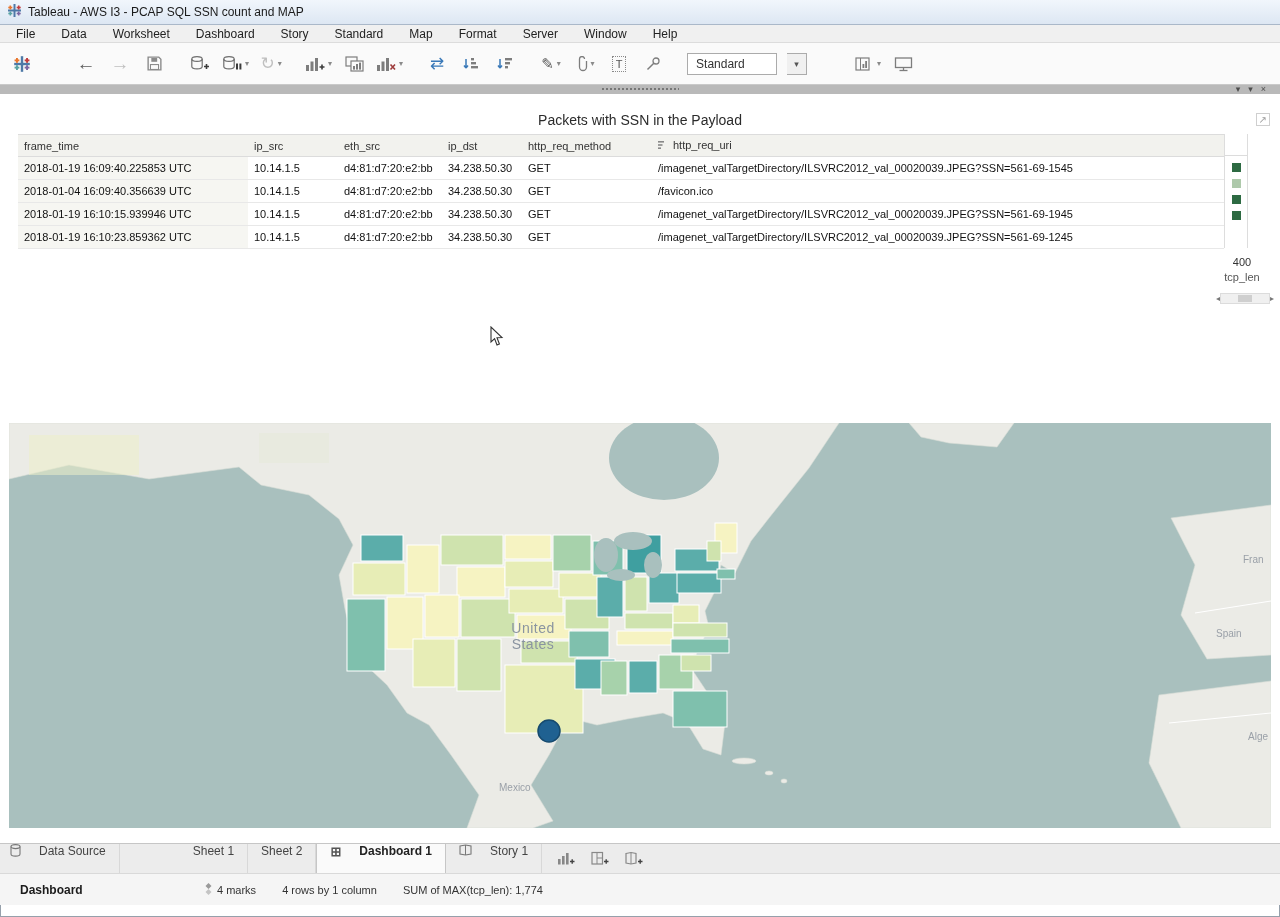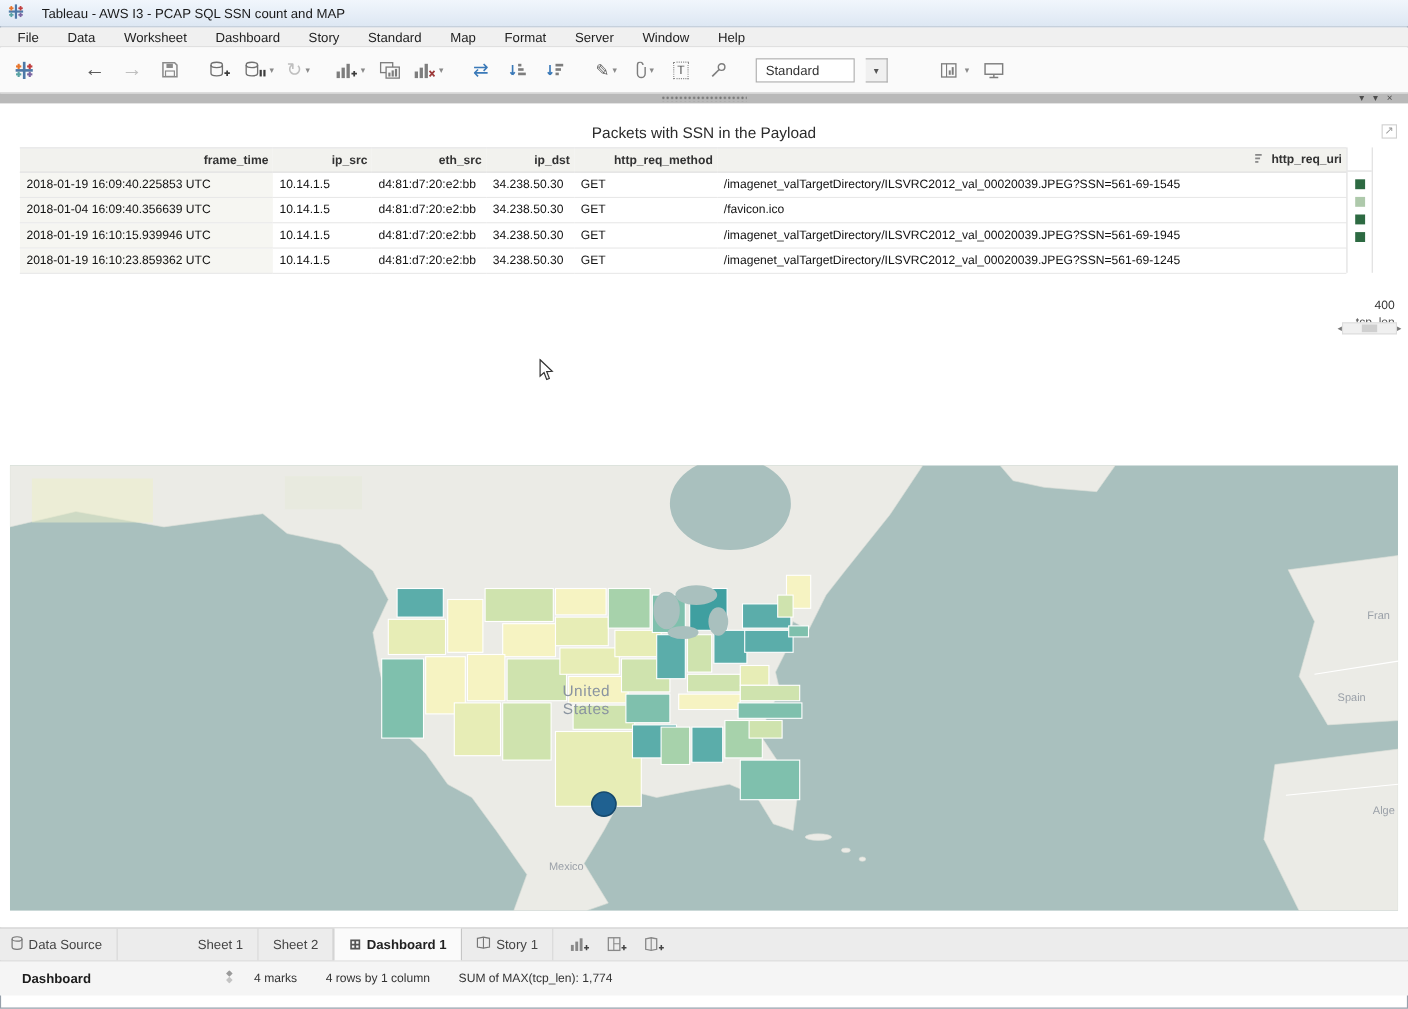--- a/index.html
+++ b/index.html
@@ -4,21 +4,21 @@
 <style>
   * { box-sizing: border-box; margin: 0; padding: 0; }
   html,body { width:1280px; height:917px; }
   body {
     font-family: "Liberation Sans", sans-serif;
     background:#fff; color:#222; overflow:hidden; position:relative;
     box-shadow: inset 0 0 0 1px #96a0ab;
   }
   
   .titlebar {
-    height:25px; display:flex; align-items:center; gap:16px; padding-left:7px;
+    height:25px; display:flex; align-items:center; gap:6px; padding-left:7px;
     background:linear-gradient(#f1f6fc,#dde7f3); border-bottom:1px solid #aab8c9;
     font-size:12px; color:#1a1a1a;
   }
   
   .menubar {
     height:18px; display:flex; align-items:center; gap:26px; padding-left:16px;
     background:#f0f0f0; border-bottom:1px solid #dcdcdc; font-size:12px; color:#222;
   }
   .menubar span { cursor:default; }
   
@@ -50,56 +50,56 @@
   }
   .zone-controls { position:absolute; right:14px; top:-1px; display:flex; gap:8px;
                    font-size:9px; color:#4d4d4d; line-height:10px; }
   .panel-title { height:28px; display:flex; align-items:center; justify-content:center;
                  font-size:14px; color:#2b2b2b; position:relative; }
   .goto-sheet { position:absolute; right:10px; top:7px; font-size:10px; color:#9a9a9a;
                 border:1px solid #cfcfcf; padding:0 2px; line-height:11px; }
   
   .table-panel { height:317px; position:relative; padding:0 56px 0 18px; }
   table.packets { border-collapse:collapse; width:100%; table-layout:fixed; font-size:11px; }
-  .packets th { font-weight:bold; text-align:right; color:#333; background:#f2f2ee;
+  .packets th { font-weight:normal; text-align:left; color:#333; background:#f2f2ee;
                 border-top:1px solid #dcdcdc; border-bottom:1px solid #dcdcdc;
                 height:22px; padding:0 4px 0 6px; white-space:nowrap; overflow:hidden; }
   .packets td { height:23px; border-bottom:1px solid #e8e8e8; padding:0 4px 0 6px;
                 white-space:nowrap; overflow:hidden; color:#111; }
   .packets td.rowhead { background:#f6f6f2; }
   .sort-ind { display:inline-block; margin-right:6px; vertical-align:middle; }
   .marks-rail { position:absolute; right:32px; top:28px; width:24px; height:114px;
                 border-left:1px solid #ddd; border-right:1px solid #ddd; }
   .marks-rail .cellgap { height:22px; border-bottom:1px solid #dcdcdc; }
   .mark { width:9px; height:9px; margin:7px auto 7px auto; }
-  .axis-block { position:absolute; right:12px; top:166px; width:52px; text-align:right;
+  .axis-block { position:absolute; right:12px; top:150px; width:52px; text-align:center;
                 font-size:11px; color:#333; }
   .axis-label { color:#555; margin-top:3px; }
   .mini-scroll { position:absolute; right:6px; top:186px; width:58px; height:13px;
                  display:flex; align-items:center; font-size:8px; color:#777; }
   .mini-track { flex:1; height:11px; background:#f0f0f0; border:1px solid #dcdcdc; position:relative; }
   .mini-thumb { position:absolute; left:50%; transform:translateX(-50%); top:1px; width:14px; height:7px; background:#cfcfcf; }
   
   .map-title { height:27px; display:flex; align-items:center; justify-content:center;
                font-size:13px; color:#2b2b2b; border-top:1px solid #f0f0f0; }
   .map-wrap { height:405px; padding:0 9px; }
   .map-wrap svg { display:block; }
   
   .tabsbar { height:30px; background:#ececec; border-top:1px solid #c6c6c6;
              display:flex; align-items:stretch; font-size:12px; color:#444; }
-  .tab { display:flex; align-items:center; gap:5px; padding:0 13px; border-right:1px solid #d8d8d8; }
+  .tab { display:flex; gap:18px; padding:0 13px; border-right:1px solid #d8d8d8; }
   .tab.first { border-left:none; padding-left:10px; margin-right:60px; border-right:1px solid #d8d8d8; }
   .tab.active { background:#fafafa; font-weight:bold; color:#222; border-right:1px solid #c6c6c6; border-left:1px solid #c6c6c6; }
   .tab-newbtns { display:flex; align-items:center; gap:10px; padding-left:12px; }
   .newbtn { width:24px; height:22px; display:flex; align-items:center; justify-content:center; }
   
   .statusbar { height:32px; background:#f5f5f5; border-top:1px solid #d9d9d9;
                display:flex; align-items:center; font-size:11px; color:#333; }
   .sb-name { font-weight:bold; font-size:12px; margin-left:20px; width:185px; color:#1c1c1c; }
-  .sb-item { margin-right:26px; display:flex; align-items:center; gap:19px; }
+  .sb-item { margin-right:26px; display:flex; align-items:center; gap:5px; }
   
   .cursor { position:absolute; left:490px; top:326px; pointer-events:none; }
 </style>
 </head>
 <body>
 
 <div class="titlebar">
   <span>
     <svg width="15" height="15" viewBox="0 0 15 15">
       <rect x="6.5" y="1" width="2" height="13" fill="#4e79a7"></rect>

